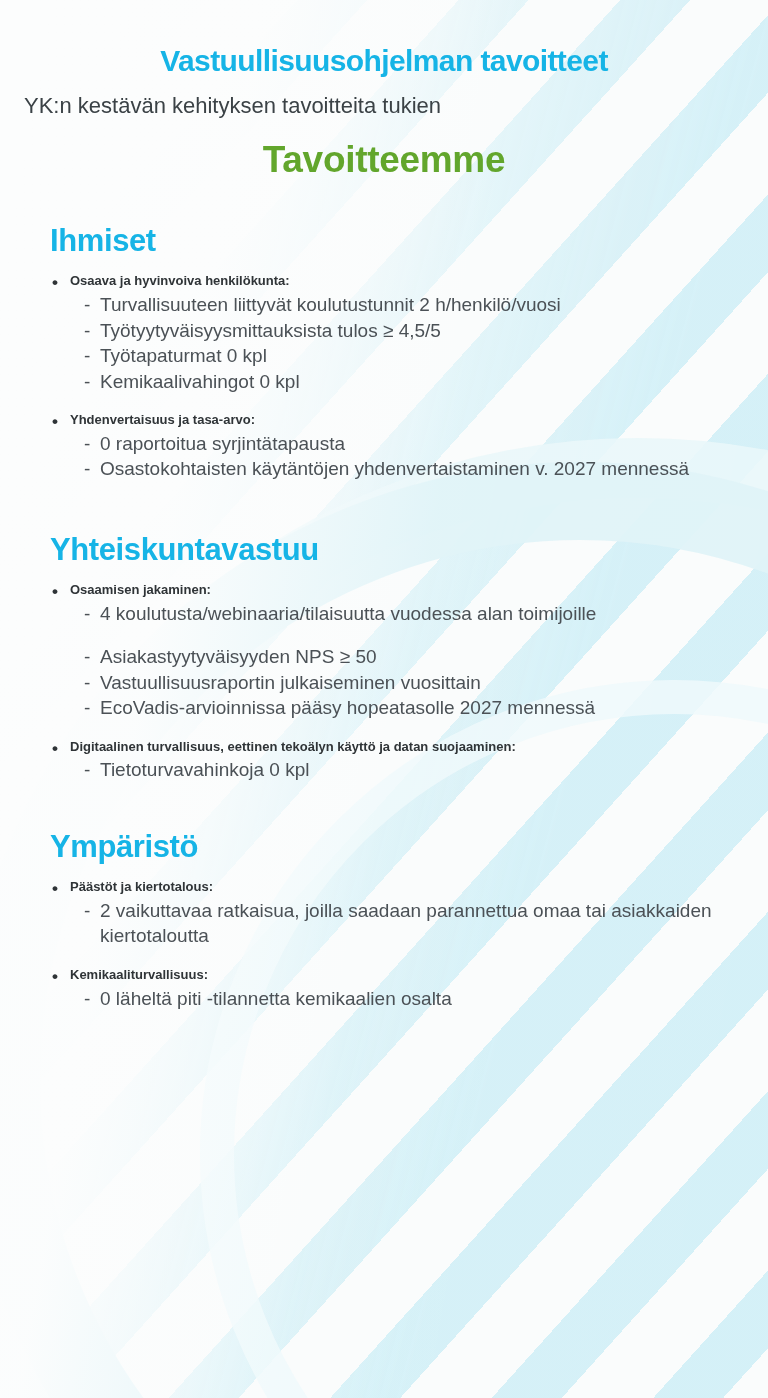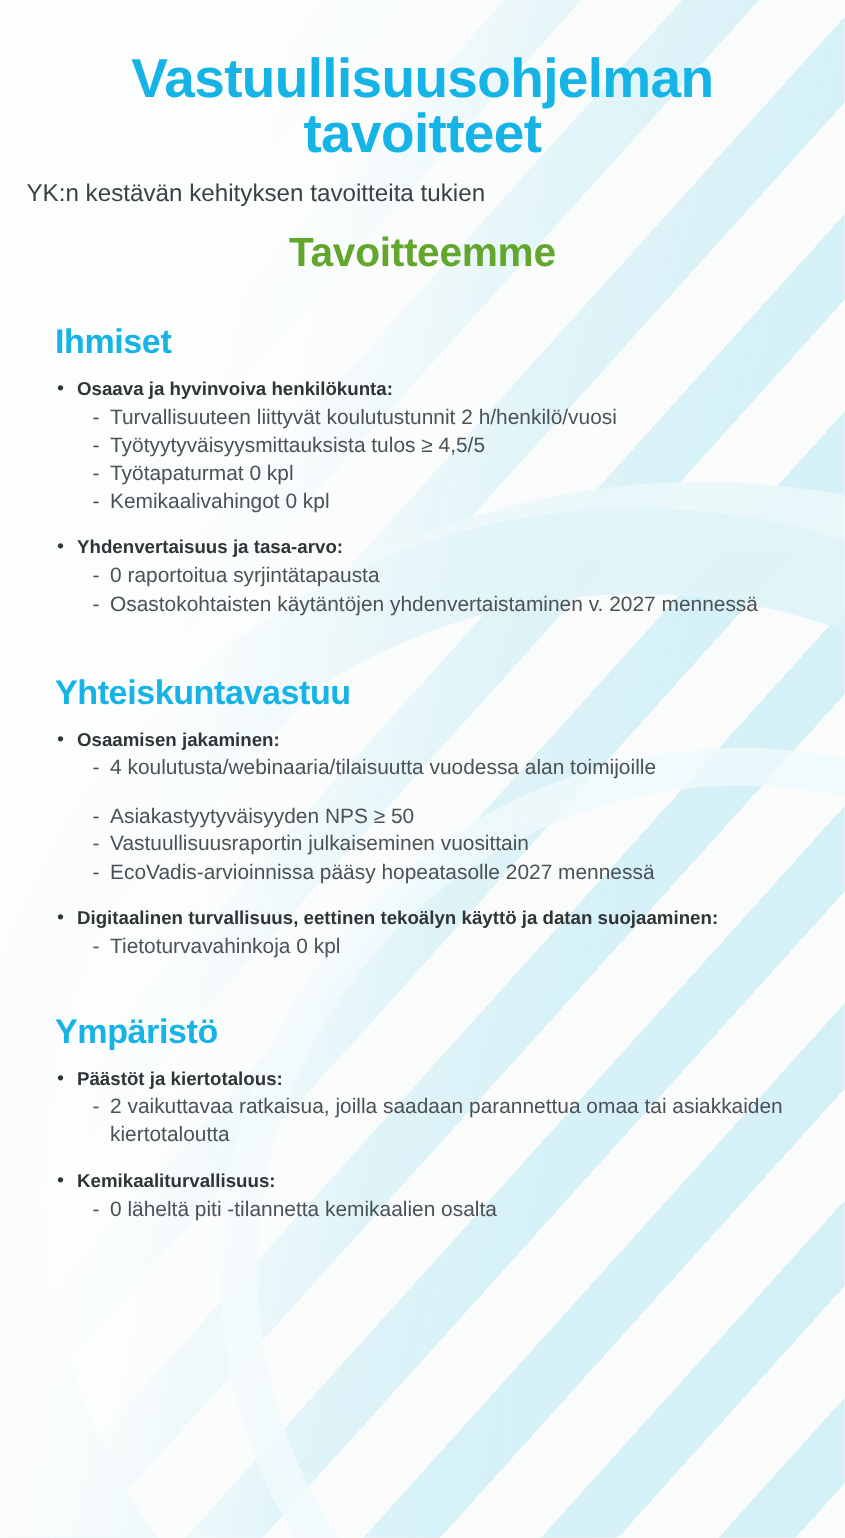--- a/index.html
+++ b/index.html
@@ -95,21 +95,21 @@
     z-index: 3;
     padding: 0 24px;
     box-sizing: border-box;
   }
 
   .title {
     margin: 0;
     padding-top: 46px;
     text-align: center;
     color: #16b4e6;
-    font-size: 50px;
+    font-size: 30px;
     font-weight: bold;
     letter-spacing: -0.6px;
     line-height: 1.0;
   }
   .subtitle {
     margin: 0;
     padding-top: 18px;
     text-align: left;
     color: #3b4246;
     font-size: 22px;
@@ -145,21 +145,21 @@
 
   .group {
     margin-bottom: 18px;
   }
   .group:last-child { margin-bottom: 0; }
 
   .group-title {
     position: relative;
     padding-left: 20px;
     color: #2f3437;
-    font-size: 17px;
+    font-size: 13px;
     font-weight: bold;
     line-height: 1.30;
     margin: 0 0 2px 0;
     max-width: 680px;
   }
   .group-title::before {
     content: "\2022";
     position: absolute;
     left: 2px;
     top: -1px;

